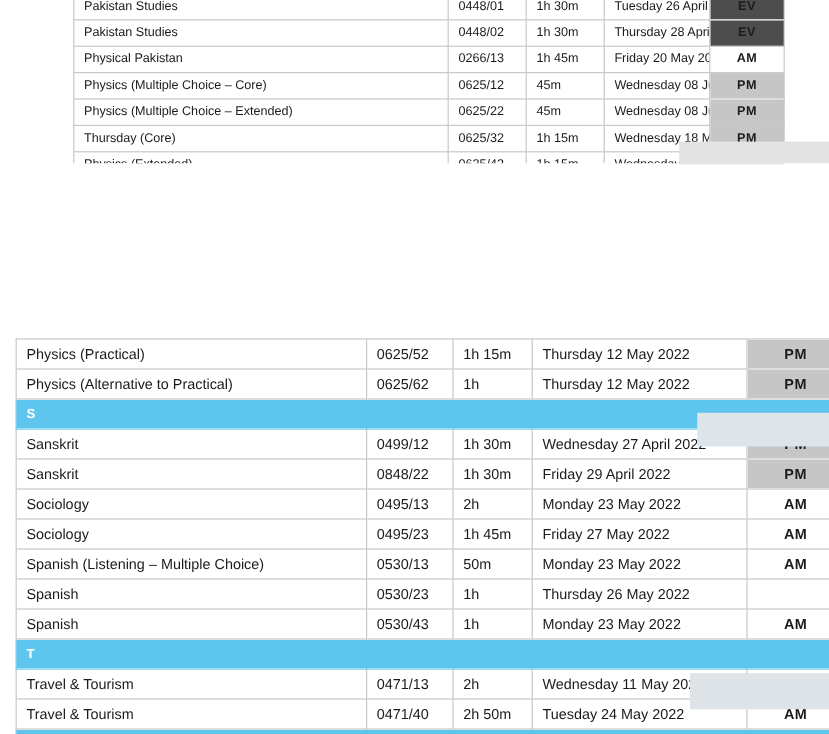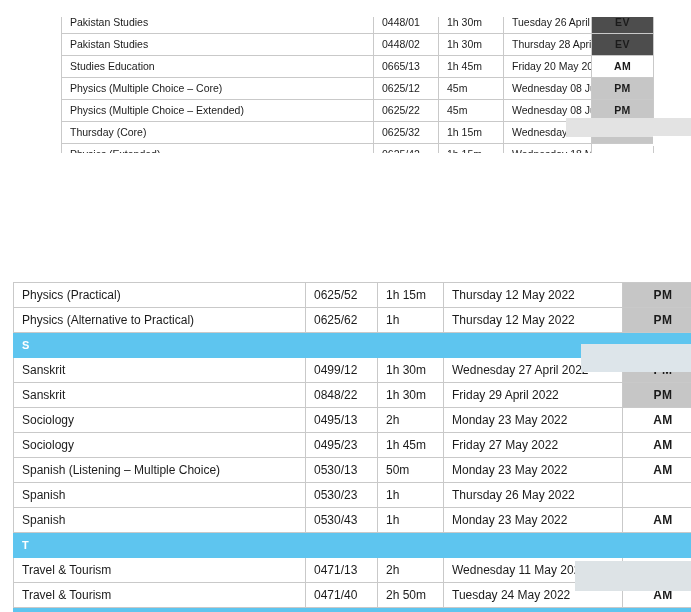--- a/index.html
+++ b/index.html
@@ -57,21 +57,21 @@
 
   
   #table-upper {
     left: 61px; top: -6px;
     width: 592px;
     font-size: 10.5px;
   }
   #table-upper td { height: 21px; line-height: 21px; }
   #upper-clip {
     position: absolute;
-    left: 0; top: 17px; width: 691px; height: 136px;
+    left: 0; top: 0; width: 691px; height: 136px;
     overflow: hidden;
   }
 
   
   #table-main {
     left: 13px; top: 144px;
     width: 690px;
     font-size: 12px;
   }
   #table-main td { height: 24px; line-height: 24px; }
@@ -112,22 +112,22 @@
             <td class="c-session s-EV">EV</td>
           </tr>
           <tr>
             <td class="c-syllabus">Pakistan Studies</td>
             <td class="c-code">0448/02</td>
             <td class="c-dur">1h 30m</td>
             <td class="c-date">Thursday 28 April 2022</td>
             <td class="c-session s-EV">EV</td>
           </tr>
           <tr>
-            <td class="c-syllabus">Studies Education</td>
-            <td class="c-code">0665/13</td>
+            <td class="c-syllabus">Physical Pakistan</td>
+            <td class="c-code">0266/13</td>
             <td class="c-dur">1h 45m</td>
             <td class="c-date">Friday 20 May 2022</td>
             <td class="c-session s-AM">AM</td>
           </tr>
           <tr>
             <td class="c-syllabus">Physics (Multiple Choice – Core)</td>
             <td class="c-code">0625/12</td>
             <td class="c-dur">45m</td>
             <td class="c-date">Wednesday 08 June 2022</td>
             <td class="c-session s-PM">PM</td>

